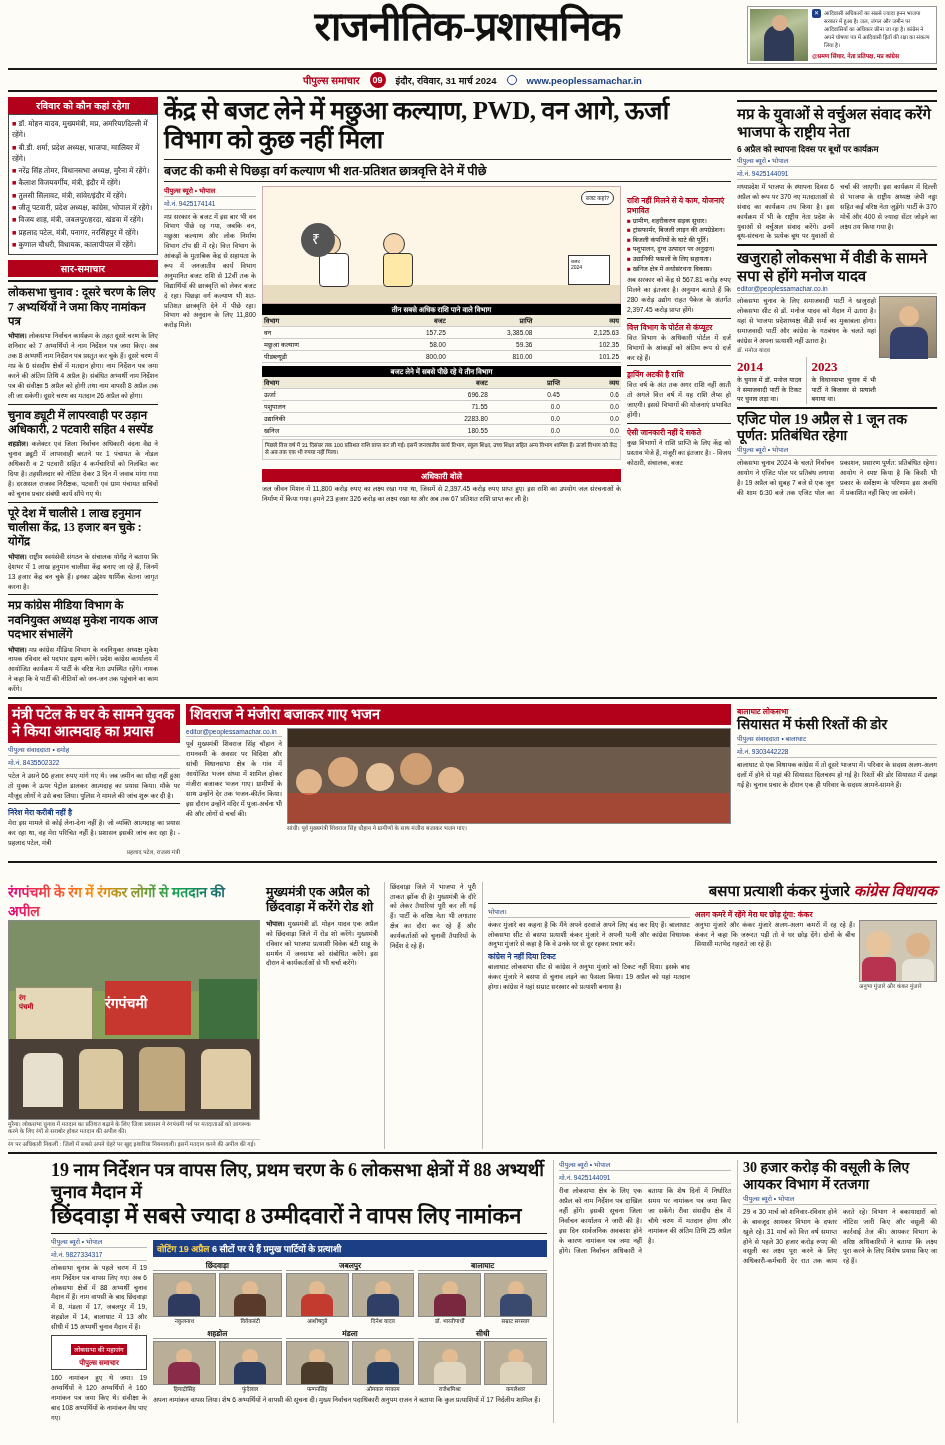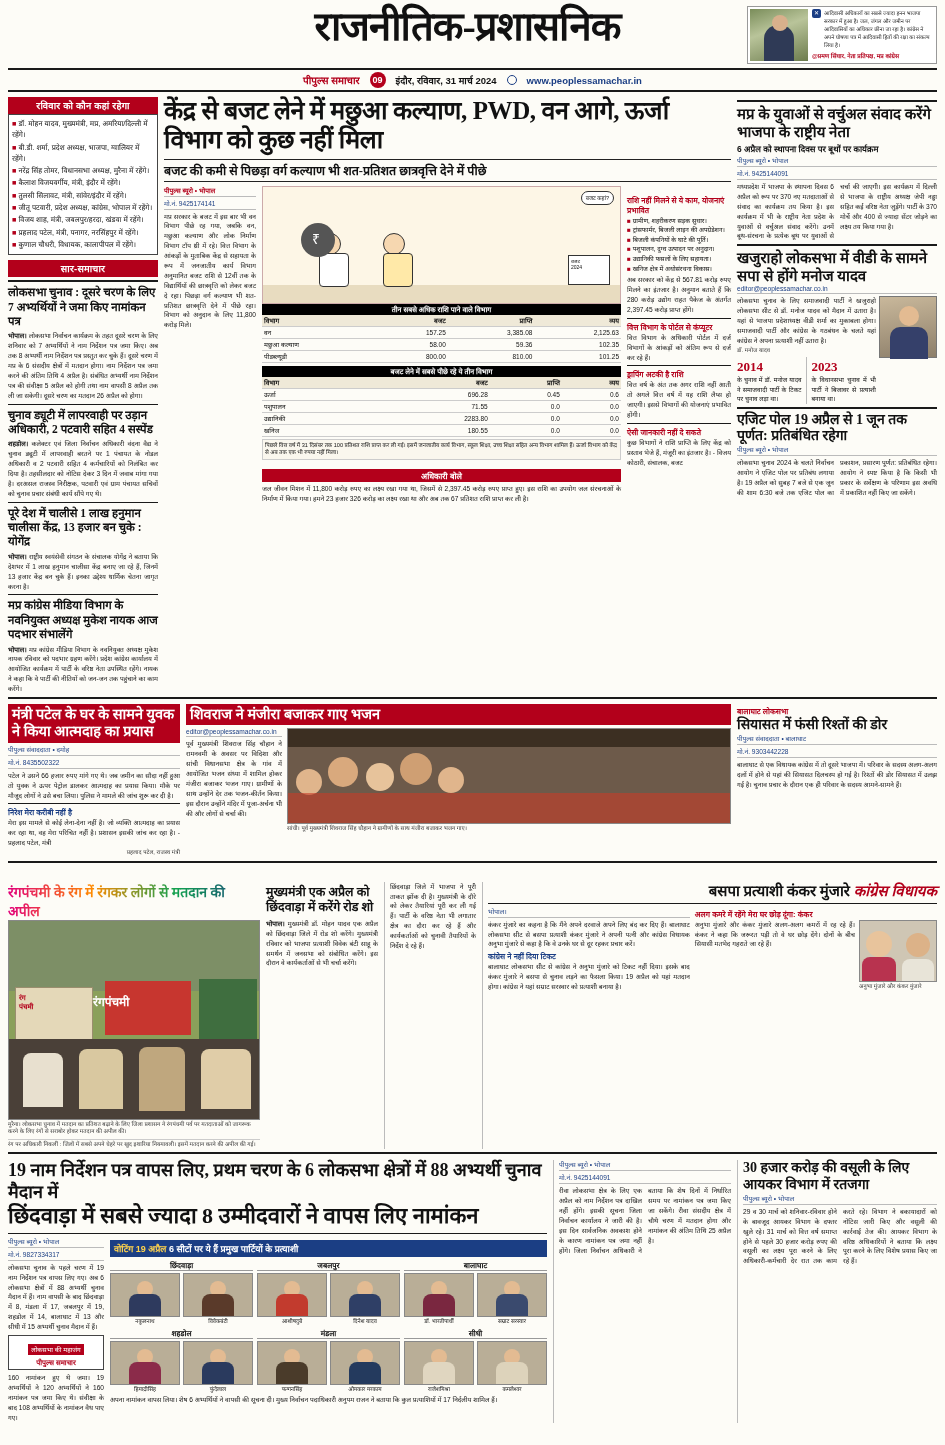--- a/index.html
+++ b/index.html
@@ -152,21 +152,21 @@
   .grad-head{
     font-family:"Liberation Serif",serif;font-weight:bold;font-size:14px;
     background:linear-gradient(90deg,#e1007a,#ff8a00,#12a150,#1b3e84);
     -webkit-background-clip:text; background-clip:text; color:transparent;
   }
   .photo-holi{height:200px;border:1px solid #888;position:relative;overflow:hidden;background:#8aa05a;}
   .small-photo{border:1px solid #888;background:#cfc6b4;position:relative;overflow:hidden;}
 
   
   .band3{display:flex;gap:6px;margin-top:6px;}
-  .b3a{flex:1;}
+  .b3a{flex:1;margin-left:43px;}
   .b3b{width:178px;flex:0 0 178px;}
   .b3c{width:200px;flex:0 0 200px;}
   .bighead{font-family:"Liberation Serif",serif;font-weight:bold;font-size:18px;line-height:1.2;}
   .bighead2{font-family:"Liberation Serif",serif;font-weight:bold;font-size:22px;line-height:1.2;}
   .voting-bar{background:#1b3e84;color:#fff;font-size:9px;font-weight:bold;padding:2px 4px;margin:3px 0;}
   .voting-bar .w{color:#ffd34d;}
   .cand-grid{display:flex;gap:4px;}
   .cand-col{flex:1;}
   .cand-col .ct{font-size:7.5px;font-weight:bold;text-align:center;border-bottom:1px solid #999;margin-bottom:2px;}
   .cand-row{display:flex;gap:3px;}
@@ -479,21 +479,21 @@
   <div class="thick-rule"></div>
 
   <div class="band2">
     <div class="b2a">
       <div class="grad-head">रंगपंचमी के रंग में रंगकर लोगों से मतदान की अपील</div>
       <div class="photo-holi">
         <div style="position:absolute;left:0;right:0;top:0;height:70px;background:#7d8f66;"></div>
         <div style="position:absolute;left:6px;top:66px;width:78px;height:64px;background:#e4d8b8;border:1px solid #9a8e6e;"></div>
         <div style="position:absolute;left:10px;top:72px;font-size:7px;color:#b3001b;font-weight:bold;">रंग<br>पंचमी</div>
         <div style="position:absolute;left:96px;top:60px;width:86px;height:54px;background:#c7362f;"></div>
-        <div style="position:absolute;left:84px;top:72px;color:#fff;font-size:12px;font-weight:bold;">रंगपंचमी</div>
+        <div style="position:absolute;left:96px;top:72px;color:#fff;font-size:14px;font-weight:bold;">रंगपंचमी</div>
         <div style="position:absolute;left:190px;top:58px;width:58px;height:60px;background:#3f6e3f;"></div>
         <div style="position:absolute;left:0;right:0;bottom:0;height:80px;background:#4a4038;"></div>
         <div style="position:absolute;left:14px;bottom:12px;width:40px;height:54px;background:#e8e0cf;border-radius:8px 8px 0 0;"></div>
         <div style="position:absolute;left:70px;bottom:10px;width:44px;height:60px;background:#d9c8a0;border-radius:8px 8px 0 0;"></div>
         <div style="position:absolute;left:130px;bottom:8px;width:46px;height:64px;background:#bfa77e;border-radius:8px 8px 0 0;"></div>
         <div style="position:absolute;left:192px;bottom:10px;width:50px;height:60px;background:#e0cda8;border-radius:8px 8px 0 0;"></div>
       </div>
       <div class="cap">मुरैना। लोकसभा चुनाव में मतदान का प्रतिशत बढ़ाने के लिए जिला प्रशासन ने रंगपंचमी पर्व पर मतदाताओं को जागरूक करने के लिए रंगों से सराबोर होकर मतदान की अपील की।</div>
       <div class="cap" style="border-top:1px solid #ccc;margin-top:2px;">रंग पर अधिकारी निकलीं : जिलों में सबसे अपने चेहरे पर खुद इशारिया नियमावली। इसमें मतदान करने की अपील की गई।</div>
     </div>

